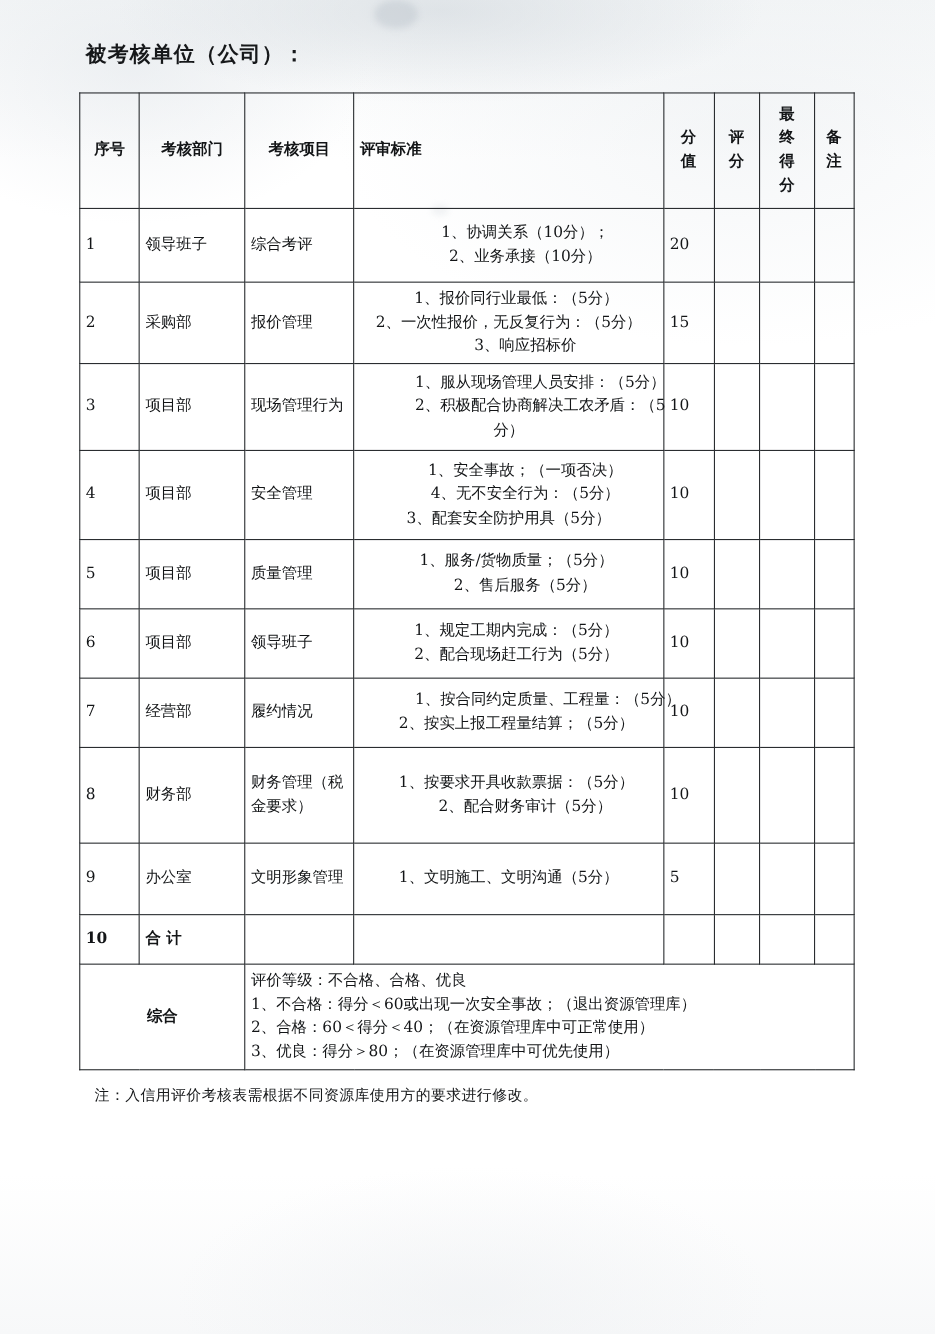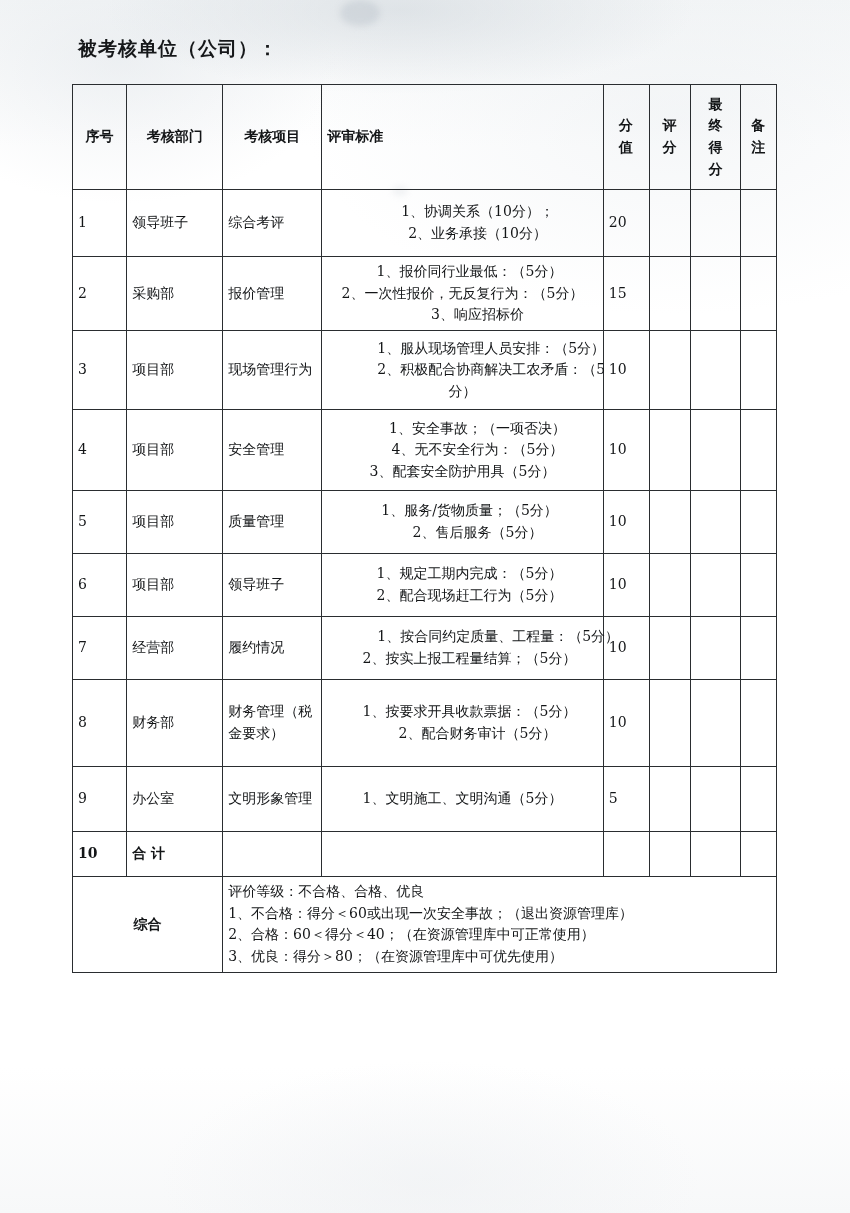--- a/index.html
+++ b/index.html
@@ -322,14 +322,15 @@
         <td class="summary-body" colspan="6">
           <div>评价等级：不合格、合格、优良</div>
           <div>1、不合格：得分＜60或出现一次安全事故；（退出资源管理库）</div>
           <div>2、合格：60＜得分＜40；（在资源管理库中可正常使用）</div>
           <div>3、优良：得分＞80；（在资源管理库中可优先使用）</div>
         </td>
       </tr>
     </tbody>
   </table>
 
+  <div class="note">注：入信用评价考核表需根据不同资源库使用方的要求进行修改。</div>
 
 </div>
 
 </body></html>

